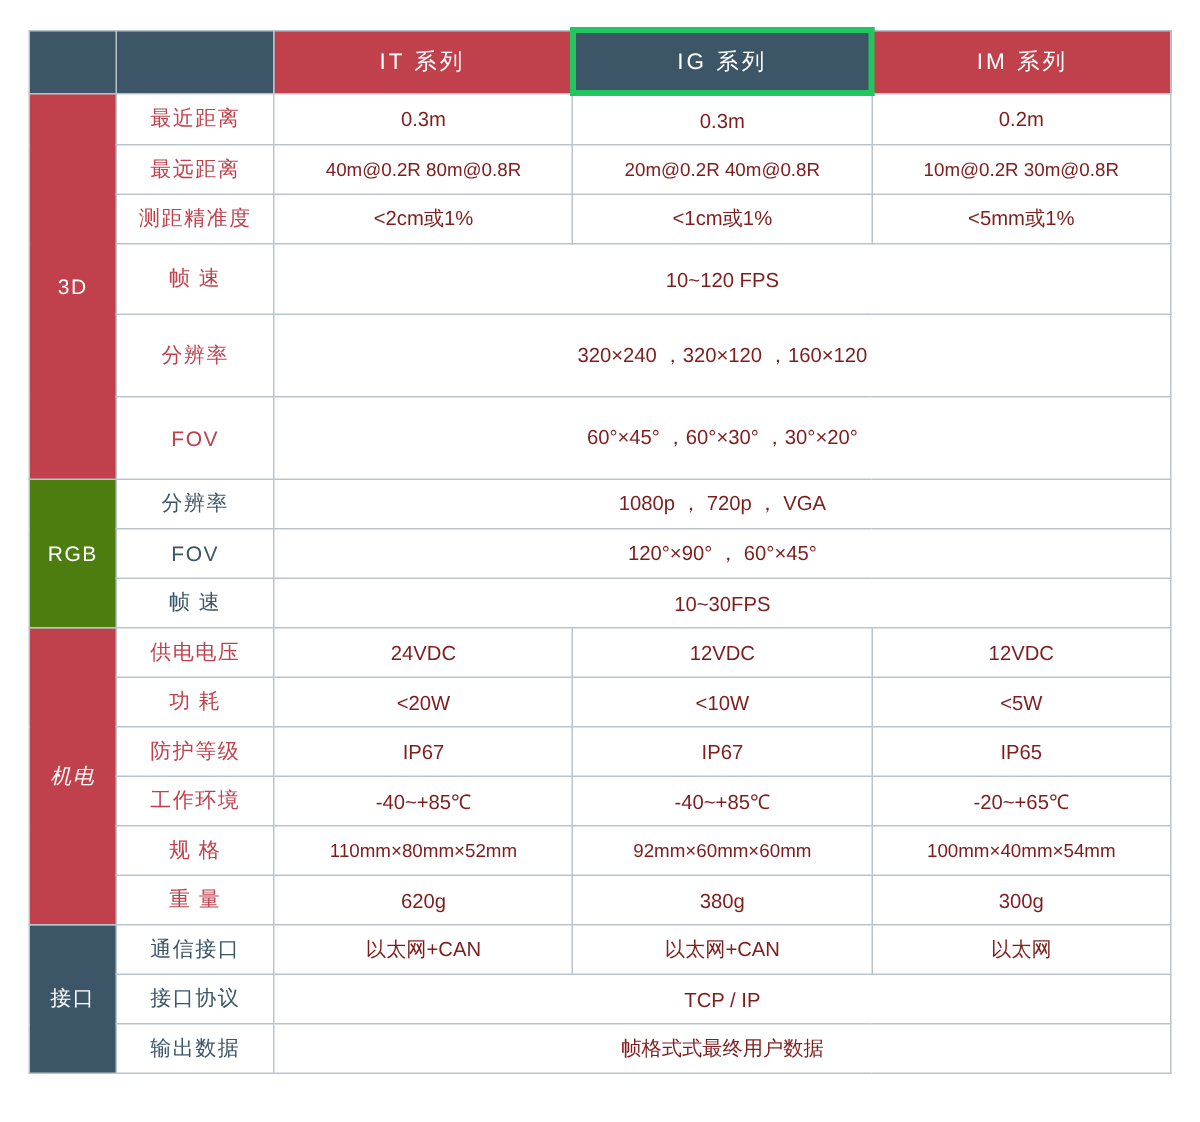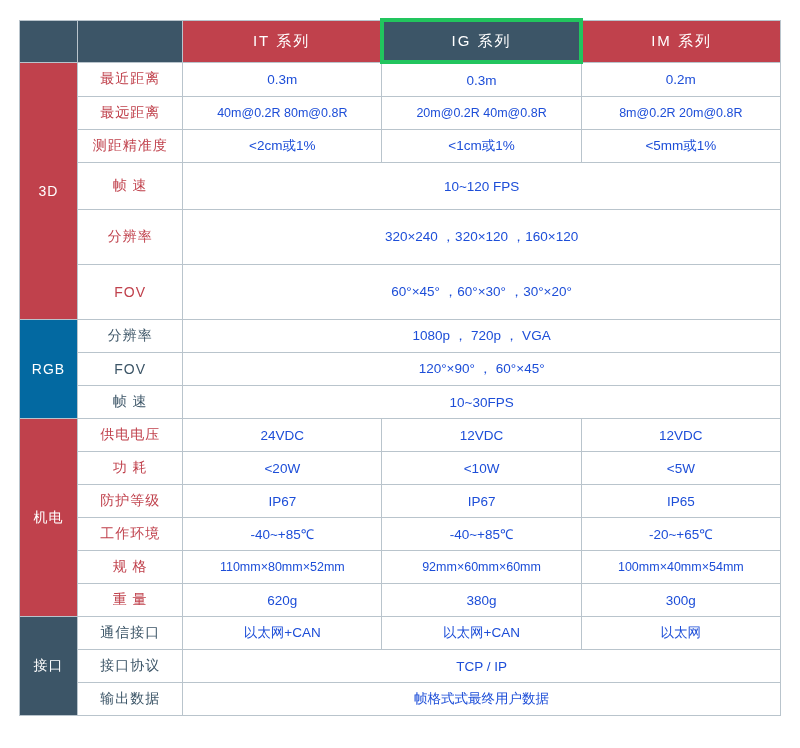--- a/index.html
+++ b/index.html
@@ -51,38 +51,38 @@
     border: 4px solid #22c55e;
   }
 
   
   .group-cell {
     color: #ffffff;
     font-size: 14px;
     letter-spacing: 1px;
   }
   .group-3d { background: #c0414c; border: 1px solid #c0414c; }
-  .group-rgb { background: #0369a1; border: 1px solid #3c5567; }
-  .group-me { background: #c0414c; border: 1px solid #c0414c; }
+  .group-rgb { background: #4d7c0f; border: 1px solid #3c5567; }
+  .group-me { background: #c0414c; border: 1px solid #c0414c; font-style: italic; }
   .group-if { background: #3c5567; border: 1px solid #3c5567; font-family: Liberation Serif, serif; }
 
   
   .param-cell {
     color: #c0414c;
     font-size: 14px;
     text-align: center;
     height: 32px;
     letter-spacing: 1px;
     margin-left: 43px;
   }
   .param-cell.blue-txt { color: #3c5567; }
 
   
   .val-cell {
-    color: #1d4ed8;
+    color: #7f1d1d;
     font-size: 13.5px;
     height: 32px;
   }
   .val-cell.small { font-size: 12.5px; text-align: center; }
   .row-tall td { height: 46px; }
   .row-xtall td { height: 54px; }
 </style>
 </head>
 <body>
 
@@ -108,21 +108,21 @@
       <td class="group-cell group-3d" rowspan="6">3D</td>
       <td class="param-cell">最近距离</td>
       <td class="val-cell">0.3m</td>
       <td class="val-cell">0.3m</td>
       <td class="val-cell">0.2m</td>
     </tr>
     <tr>
       <td class="param-cell">最远距离</td>
       <td class="val-cell small">40m@0.2R  80m@0.8R</td>
       <td class="val-cell small">20m@0.2R  40m@0.8R</td>
-      <td class="val-cell small">8m@0.2R  20m@0.8R</td>
+      <td class="val-cell small">10m@0.2R  30m@0.8R</td>
     </tr>
     <tr>
       <td class="param-cell">测距精准度</td>
       <td class="val-cell">&lt;2cm或1%</td>
       <td class="val-cell">&lt;1cm或1%</td>
       <td class="val-cell">&lt;5mm或1%</td>
     </tr>
     <tr class="row-tall">
       <td class="param-cell">帧 速</td>
       <td class="val-cell" colspan="3">10~120 FPS</td>

